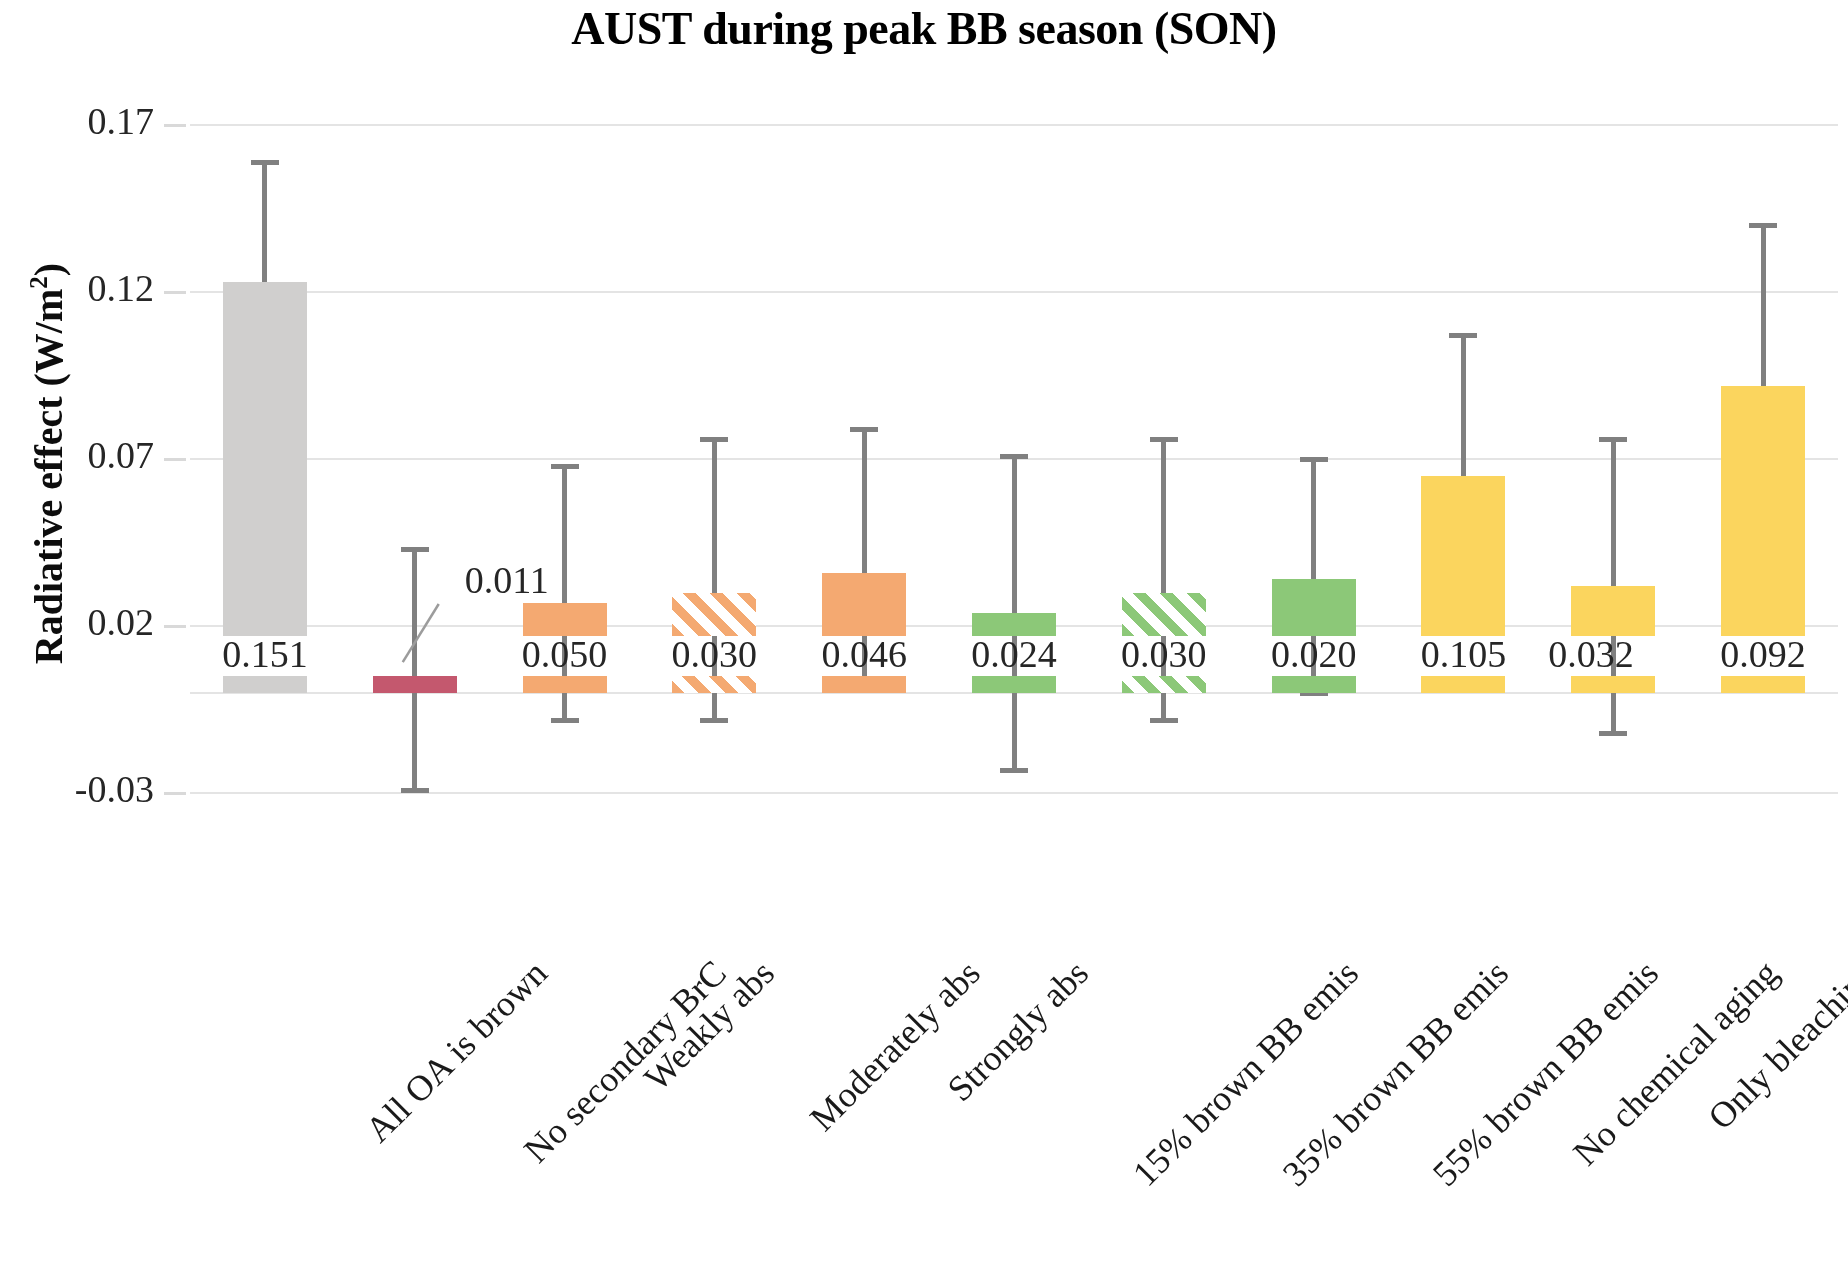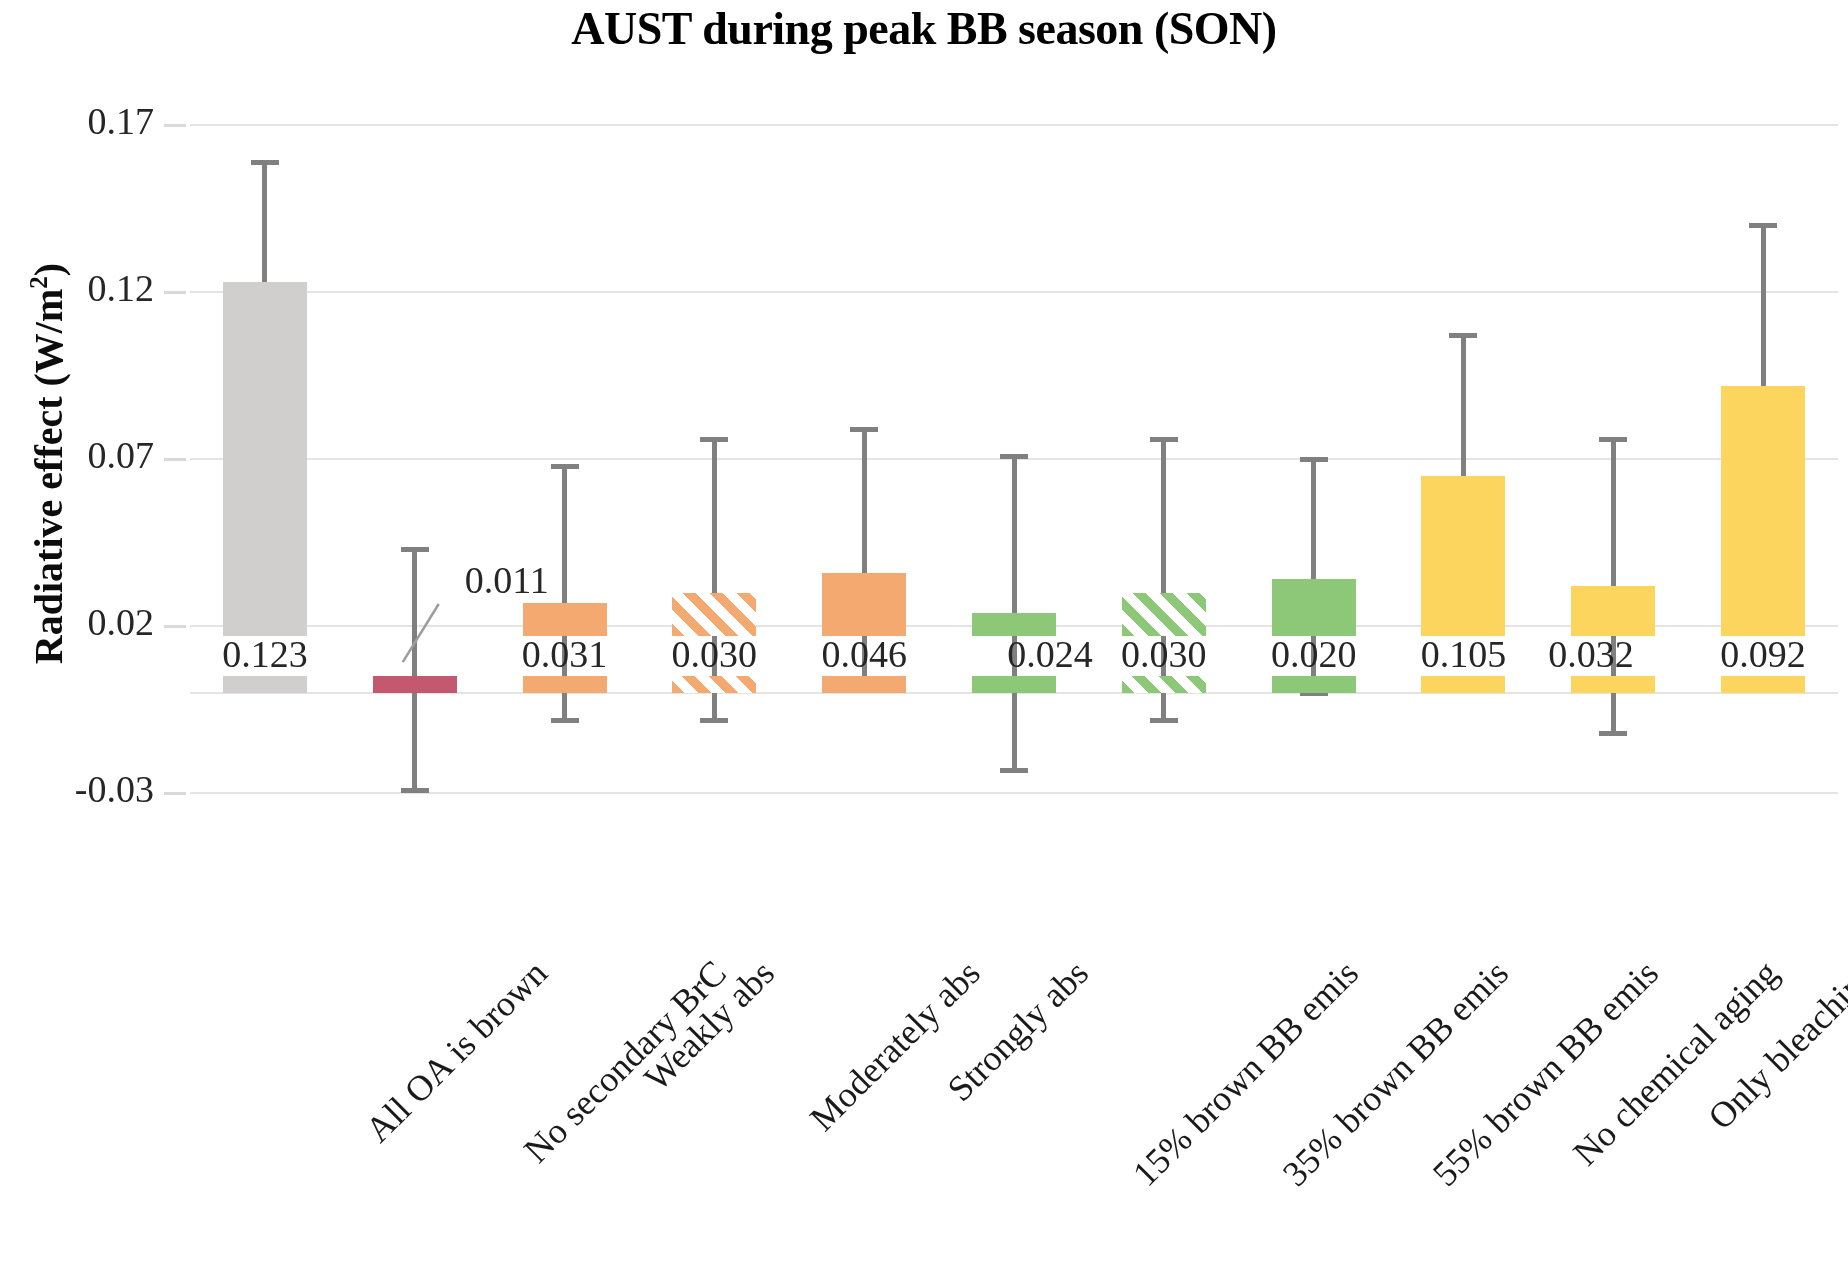--- a/index.html
+++ b/index.html
@@ -131,25 +131,25 @@
       <div class="bar" style="left: 1271.64px; top: 579.24px; width: 84px; height: 56.76px; background: rgb(140, 200, 120);"></div>
       <div class="bar" style="left: 1271.64px; top: 676px; width: 84px; height: 16.8px; background: rgb(140, 200, 120);"></div>
       <div class="bar" style="left: 1421.45px; top: 475.7px; width: 84px; height: 160.3px; background: rgb(251, 213, 94);"></div>
       <div class="bar" style="left: 1421.45px; top: 676px; width: 84px; height: 16.8px; background: rgb(251, 213, 94);"></div>
       <div class="bar" style="left: 1571.27px; top: 585.92px; width: 84px; height: 50.08px; background: rgb(251, 213, 94);"></div>
       <div class="bar" style="left: 1571.27px; top: 676px; width: 84px; height: 16.8px; background: rgb(251, 213, 94);"></div>
       <div class="bar" style="left: 1721.09px; top: 385.52px; width: 84px; height: 250.48px; background: rgb(251, 213, 94);"></div>
       <div class="bar" style="left: 1721.09px; top: 676px; width: 84px; height: 16.8px; background: rgb(251, 213, 94);"></div>
     </div>
   <div id="vallabels">
-      <div class="val-label" style="left: 184.909px; top: 632px; width: 160px;">0.123</div>
-      <div class="val-label" style="left: 484.545px; top: 632px; width: 160px;">0.031</div>
+      <div class="val-label" style="left: 184.909px; top: 632px; width: 160px;">0.151</div>
+      <div class="val-label" style="left: 484.545px; top: 632px; width: 160px;">0.050</div>
       <div class="val-label" style="left: 634.364px; top: 632px; width: 160px;">0.030</div>
       <div class="val-label" style="left: 784.182px; top: 632px; width: 160px;">0.046</div>
-      <div class="val-label" style="left: 970px; top: 632px; width: 160px;">0.024</div>
+      <div class="val-label" style="left: 934px; top: 632px; width: 160px;">0.024</div>
       <div class="val-label" style="left: 1083.82px; top: 632px; width: 160px;">0.030</div>
       <div class="val-label" style="left: 1233.64px; top: 632px; width: 160px;">0.020</div>
       <div class="val-label" style="left: 1383.45px; top: 632px; width: 160px;">0.105</div>
       <div class="val-label" style="left: 1511px; top: 632px; width: 160px;">0.032</div>
       <div class="val-label" style="left: 1683.09px; top: 632px; width: 160px;">0.092</div>
       <div class="val-label" style="left: 426.727px; top: 558px; width: 160px; text-align: center;">0.011</div>
     </div>
   <div id="catlabels">
       <div class="cat-label" style="left: 286.909px; top: 952px;">All OA is brown</div>
       <div class="cat-label" style="left: 436.727px; top: 952px;">No secondary BrC</div>

